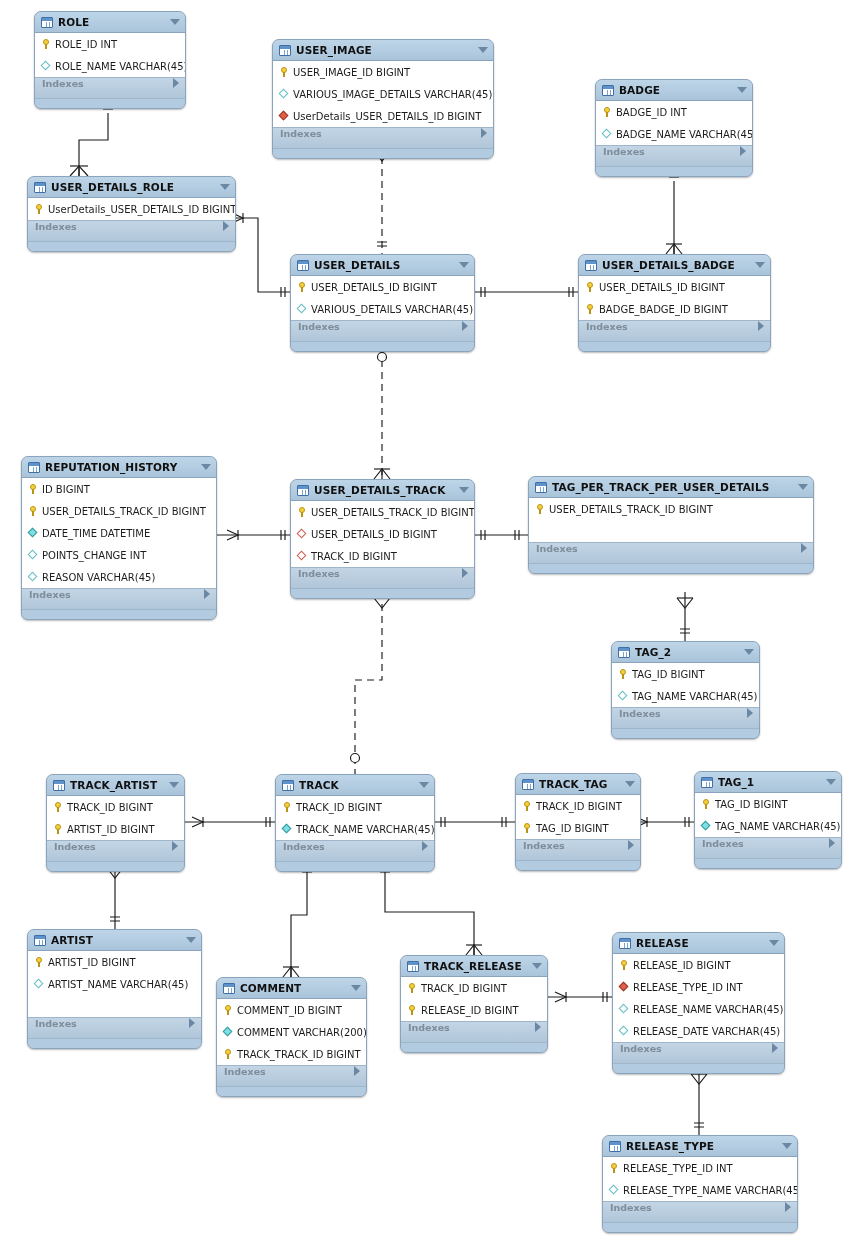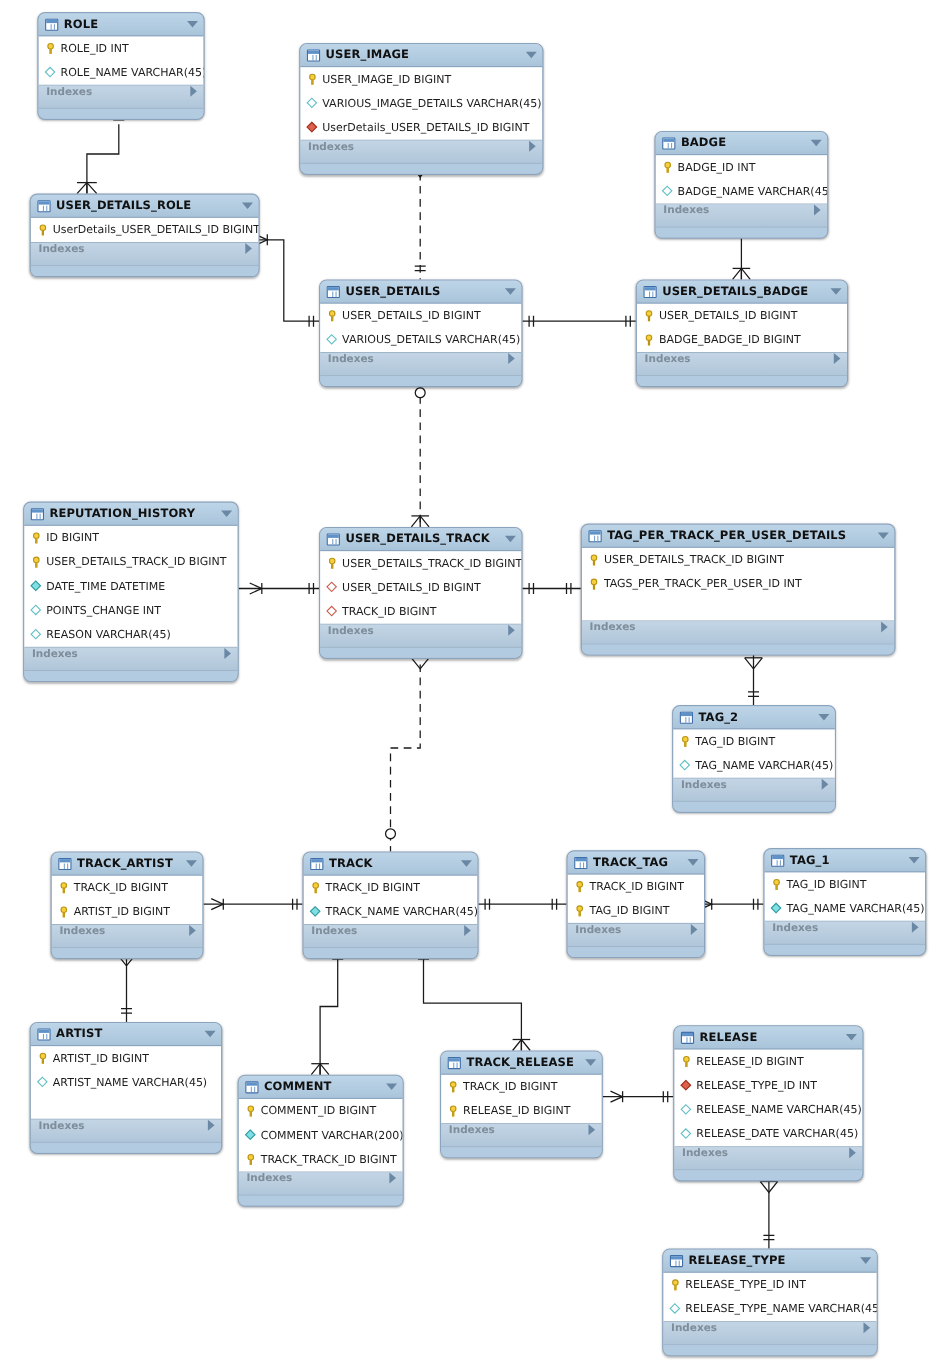--- a/index.html
+++ b/index.html
@@ -241,21 +241,21 @@
           <span class="mk dia red-f"></span>
           <span class="ctext">UserDetails_USER_DETAILS_ID BIGINT</span>
         </div>
       </div>
       <div class="idx">
         <span class="ilab">Indexes</span>
         <span class="iarrow"></span>
       </div>
       <div class="foot"></div>
     </div>
-    <div class="tbl" style="left: 595px; top: 79px; width: 158px; margin-top: 40px;">
+    <div class="tbl" style="left: 595px; top: 79px; width: 158px;">
       <div class="hdr">
         <span class="tblicon"></span>
         <span class="tname">BADGE</span>
         <span class="caret"></span>
       </div>
       <div class="cols">
         <div class="col">
           <span class="mk key"></span>
           <span class="ctext">BADGE_ID INT</span>
         </div>
@@ -396,24 +396,20 @@
       <div class="hdr">
         <span class="tblicon"></span>
         <span class="tname">TAG_PER_TRACK_PER_USER_DETAILS</span>
         <span class="caret"></span>
       </div>
       <div class="cols">
         <div class="col">
           <span class="mk key"></span>
           <span class="ctext">USER_DETAILS_TRACK_ID BIGINT</span>
         </div>
-        <div class="col">
-          <span class="mk key"></span>
-          <span class="ctext">TAGS_PER_TRACK_PER_USER_ID INT</span>
-        </div>
         <div class="spacer"></div>
       </div>
       <div class="idx">
         <span class="ilab">Indexes</span>
         <span class="iarrow"></span>
       </div>
       <div class="foot"></div>
     </div>
     <div class="tbl" style="left: 611px; top: 641px; width: 149px;">
       <div class="hdr">

